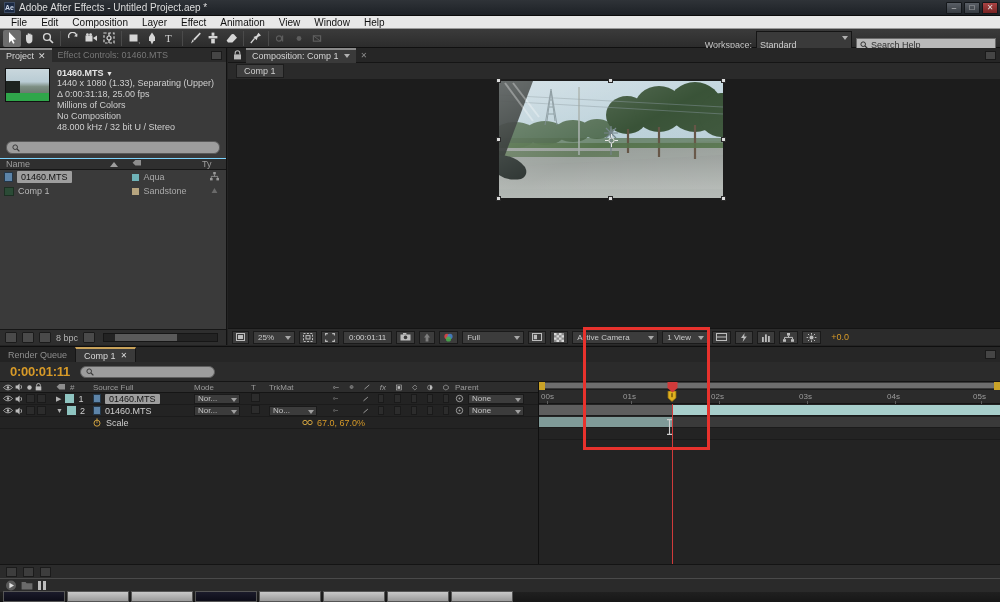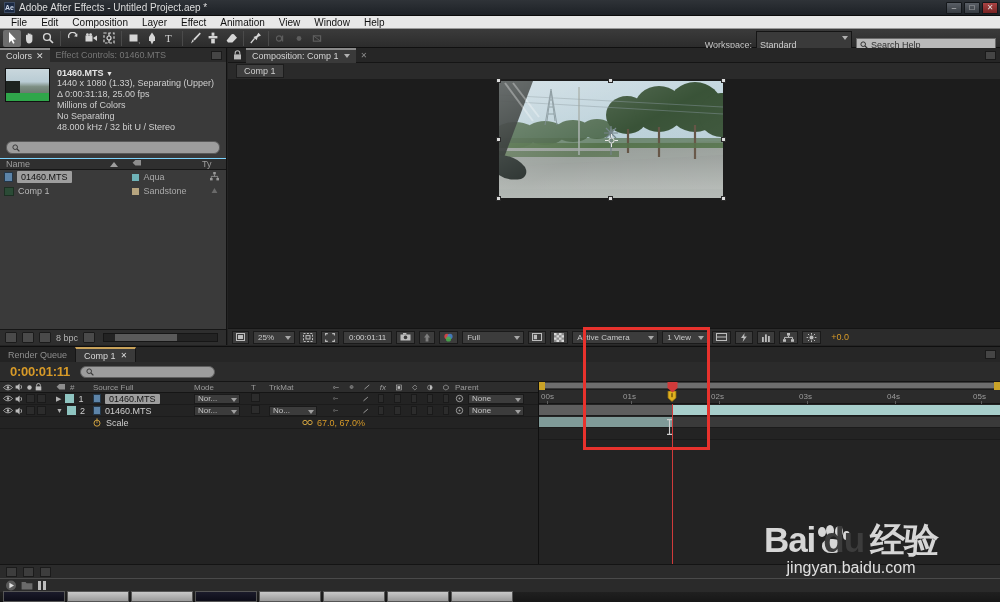--- a/index.html
+++ b/index.html
@@ -344,21 +344,21 @@
             <line x1="5" y1="5" x2="7.4" y2="7.4" stroke="#303030" stroke-width="1.2"></line>
           </svg>
         <span>Search Help</span>
       </div>
     </div>
   </div>
 
   <div class="project-panel">
     <div class="pp-tabs">
       <div class="pp-tab active">
-        <span>Colors</span>
+        <span>Project</span>
         <span class="x">✕</span>
       </div>
       <div class="pp-tab inactive">
         <span>Effect Controls: 01460.MTS</span>
       </div>
       <div class="pmenu">
         <div class="mi"></div>
       </div>
     </div>
 
@@ -369,21 +369,21 @@
         <div class="strip"></div>
       </div>
       <div class="meta">
         <div class="nm">
           <span>01460.MTS</span>
           <span style="font-size:7px;">▼</span>
         </div>
         <div class="ln">1440 x 1080 (1.33), Separating (Upper)</div>
         <div class="ln">Δ 0:00:31:18, 25.00 fps</div>
         <div class="ln">Millions of Colors</div>
-        <div class="ln">No Separating</div>
+        <div class="ln">No Composition</div>
         <div class="ln">48.000 kHz / 32 bit U / Stereo</div>
       </div>
     </div>
 
     <div class="pp-search">
       <svg width="8" height="8" viewBox="0 0 8 8">
           <circle cx="3.2" cy="3.2" r="2.3" fill="none" stroke="#3a3a3a" stroke-width="1"></circle>
           <line x1="5" y1="5" x2="7.4" y2="7.4" stroke="#3a3a3a" stroke-width="1.2"></line>
         </svg>
       <span></span>
@@ -952,35 +952,20 @@
       </div>
     </div>
 
     <div class="tl-bottom">
       <span class="ic"></span>
       <span class="ic"></span>
       <span class="ic"></span>
     </div>
   </div>
 
-  <div class="wm">
-    <div class="big">
-      <span>Bai</span>
-      <span class="paw">
-        <i style="width:8px;height:10px;left:1px;top:2px;"></i>
-        <i style="width:8px;height:11px;left:9px;top:0px;"></i>
-        <i style="width:8px;height:11px;left:18px;top:1px;"></i>
-        <i style="width:7px;height:9px;left:26px;top:6px;"></i>
-        <i style="width:20px;height:14px;left:5px;top:14px;border-radius:45%;"></i>
-      </span>
-      <span style="position:relative;left:-30px;color:#3c3c3c;">du</span>
-      <span style="margin-left:-26px;">经验</span>
-    </div>
-    <div class="url">jingyan.baidu.com</div>
-  </div>
 
   <div class="annot" style="left: 583px; top: 327px; width: 127px; height: 123px; border-color: rgb(232, 50, 45);"></div>
   <div class="ibeam" style="left:666px;top:419px;">
     <svg width="7" height="16" viewBox="0 0 7 16">
         <path d="M1 0.6 H6 M1 15.4 H6 M3.5 0.6 V15.4" stroke="#cfcfcf" stroke-width="1.1" fill="none"></path>
       </svg>
   </div>
 
   <div class="taskbar">
     <div class="tb-top">

